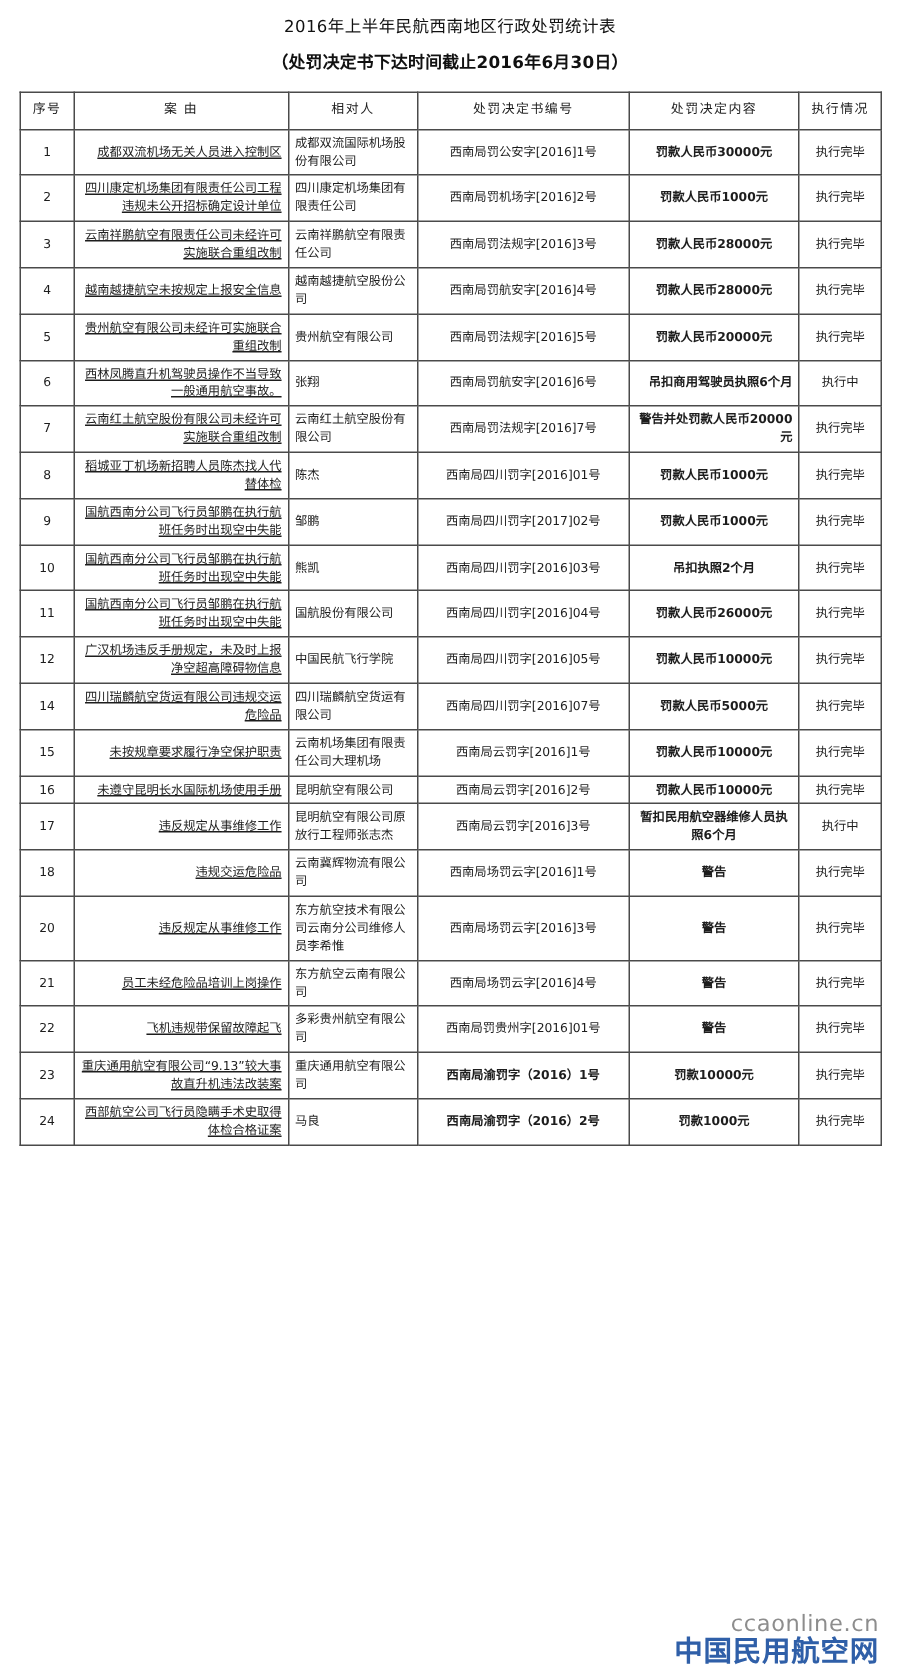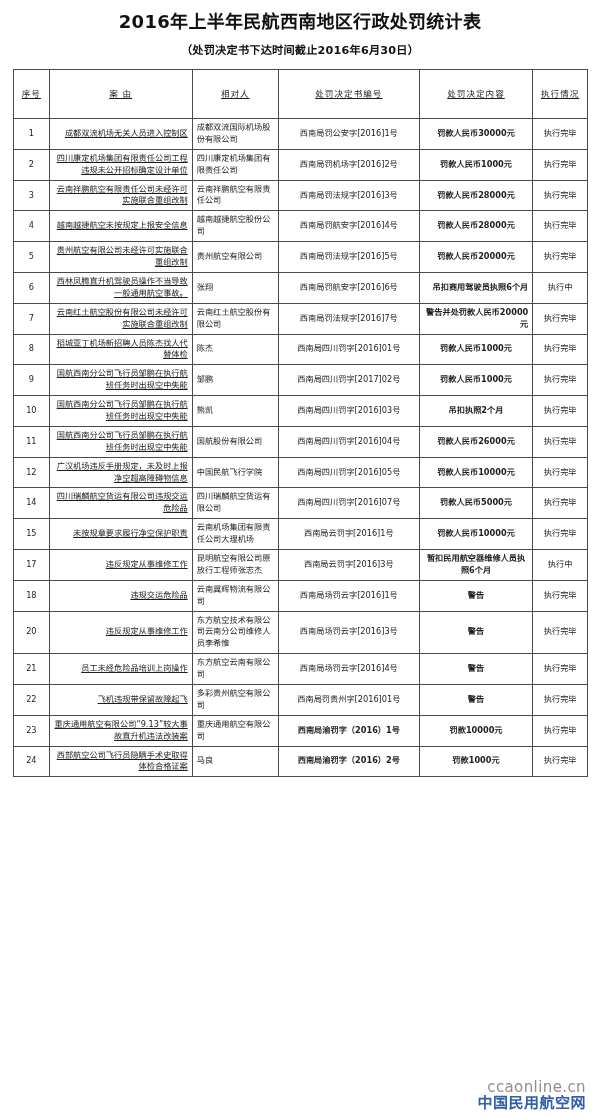--- a/index.html
+++ b/index.html
@@ -23,22 +23,22 @@
     height: 1118px;
     box-sizing: border-box;
   }
 
   
   .title-block {
     padding-top: 11px;
     text-align: center;
   }
   .doc-title {
-    font-size: 18px;
-    font-weight: bold;
+    font-size: 11px;
+    font-weight: normal;
     letter-spacing: 0.3px;
     line-height: 1.2;
     color: #111111;
   }
   .doc-subtitle {
     margin-top: 11px;
     font-size: 11.2px;
     font-weight: bold;
     letter-spacing: 0.2px;
     line-height: 1.2;
@@ -63,23 +63,22 @@
     line-height: 1.45;
     font-size: 8.2px;
     color: #1d1d1d;
     word-break: break-all;
   }
   table.penalty-table thead th {
     text-align: center;
     font-weight: normal;
     font-size: 8.6px;
     height: 20px;
-    padding: 14px 3px;
+    padding: 2px 3px;
     letter-spacing: 1px;
-    text-decoration: underline;
   }
   
   col.c-idx     { width: 34px; }
   col.c-case    { width: 136px; }
   col.c-party   { width: 82px; }
   col.c-docno   { width: 134px; }
   col.c-content { width: 108px; }
   col.c-status  { width: 52px; }
 
   td.idx {
@@ -129,21 +128,21 @@
     user-select: none;
   }
   .watermark .wm-url {
     font-size: 15px;
     color: #8d8d8d;
     letter-spacing: 0.4px;
     font-family: "DejaVu Sans", "Liberation Sans", sans-serif;
   }
   .watermark .wm-name {
     margin-top: 1px;
-    font-size: 15px;
+    font-size: 19px;
     font-weight: bold;
     color: #2f5fa8;
     letter-spacing: 0.5px;
   }
 </style>
 </head>
 <body>
 
 <div class="page">
 
@@ -279,20 +278,28 @@
           </tr>
           <tr>
             <td class="idx">15</td>
             <td class="case">未按规章要求履行净空保护职责</td>
             <td class="party">云南机场集团有限责任公司大理机场</td>
             <td class="docno">西南局云罚字[2016]1号</td>
             <td class="content">罚款人民币10000元</td>
             <td class="status">执行完毕</td>
           </tr>
           <tr>
+            <td class="idx">16</td>
+            <td class="case">未遵守昆明长水国际机场使用手册</td>
+            <td class="party">昆明航空有限公司</td>
+            <td class="docno">西南局云罚字[2016]2号</td>
+            <td class="content">罚款人民币10000元</td>
+            <td class="status">执行完毕</td>
+          </tr>
+          <tr>
             <td class="idx">17</td>
             <td class="case">违反规定从事维修工作</td>
             <td class="party">昆明航空有限公司原放行工程师张志杰</td>
             <td class="docno">西南局云罚字[2016]3号</td>
             <td class="content">暂扣民用航空器维修人员执照6个月</td>
             <td class="status">执行中</td>
           </tr>
           <tr>
             <td class="idx">18</td>
             <td class="case">违规交运危险品</td>

